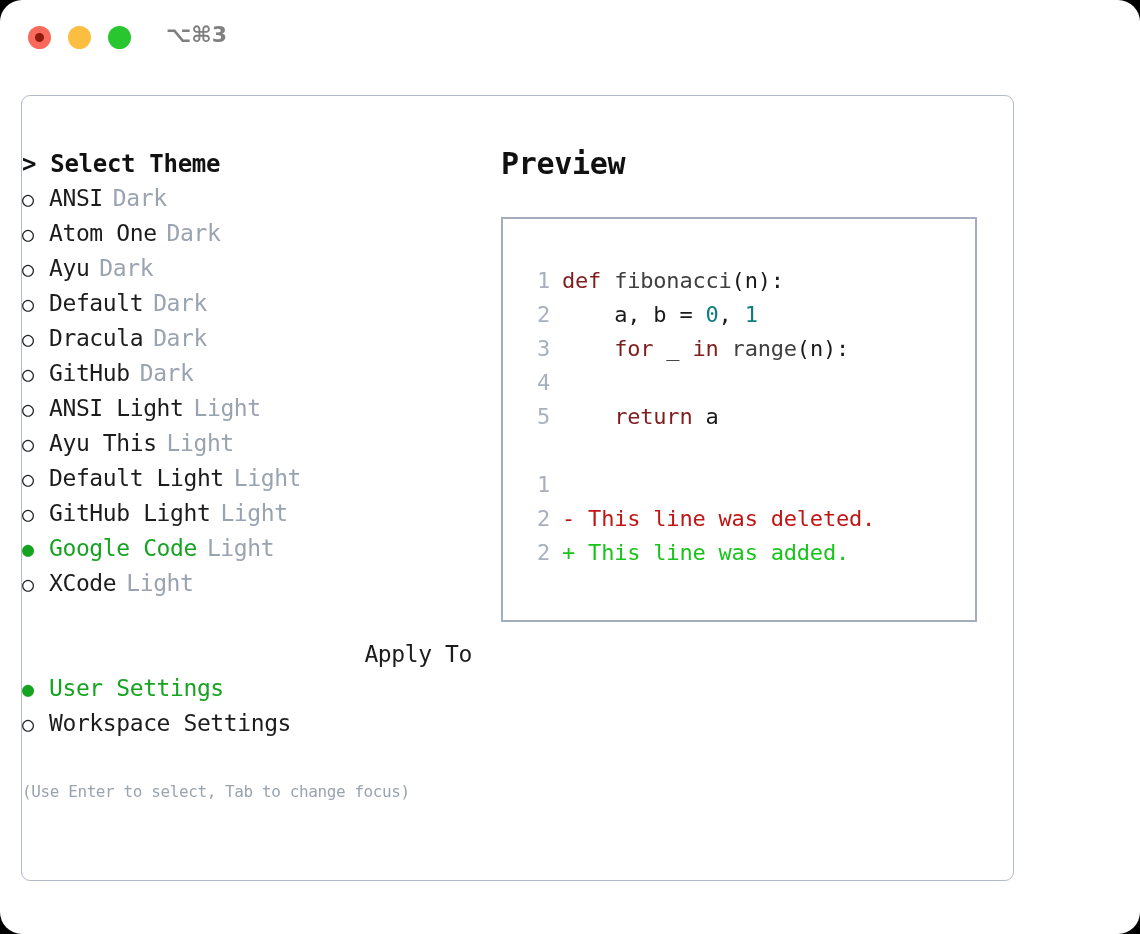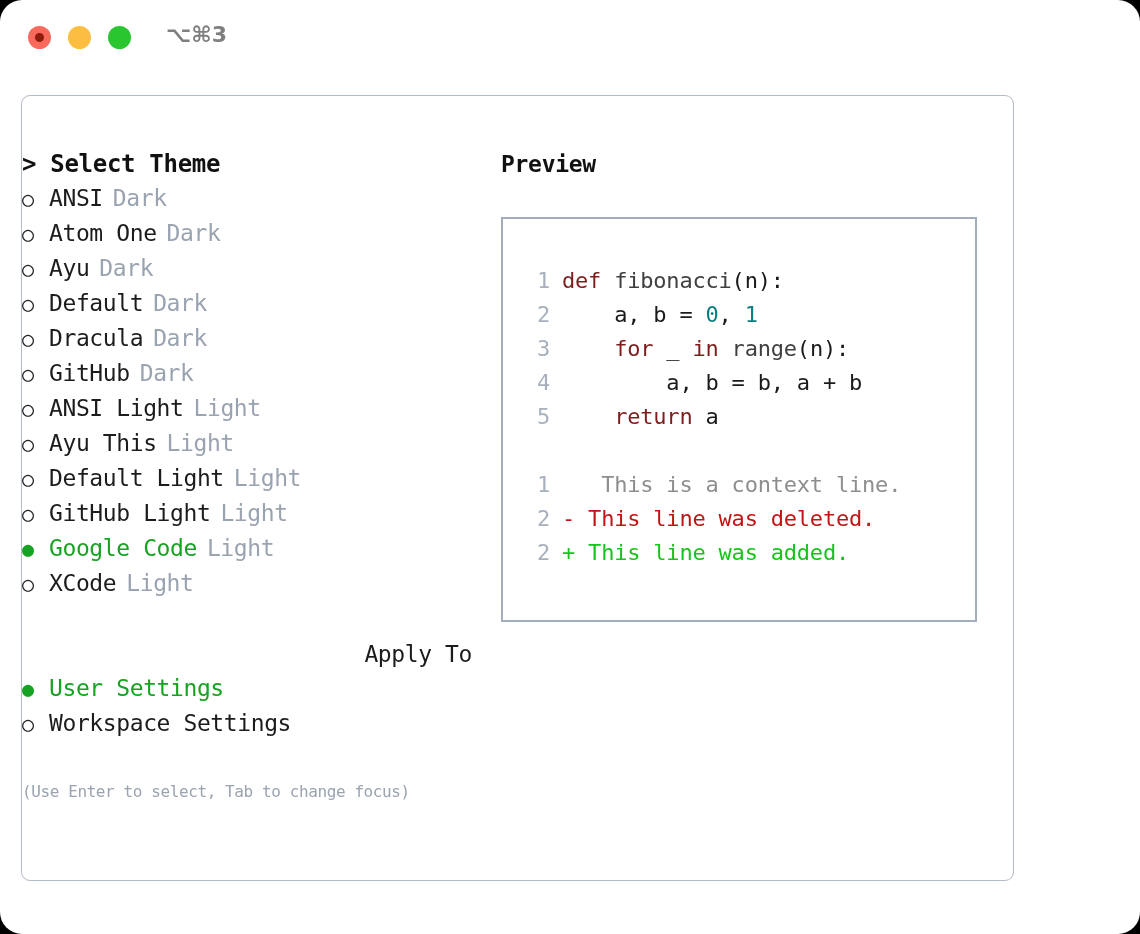--- a/index.html
+++ b/index.html
@@ -149,21 +149,21 @@
   }
 
   
   .right-col {
     position: absolute;
     left: 479px;
     top: 51px;
     width: 490px;
   }
   .preview-title {
-    font-size: 23px;
+    font-size: 30px;
     font-weight: bold;
     color: #111111;
     line-height: 34px;
     letter-spacing: -0.3px;
   }
   .preview-box {
     margin-top: 36px;
     width: 476px;
     height: 405px;
     box-sizing: border-box;
@@ -256,31 +256,31 @@
 
             <div class="code-line">
               <span class="lno">2</span><span class="tok-pln">    a, b = </span><span class="tok-num">0</span><span class="tok-pln">, </span><span class="tok-num">1</span>
             </div>
 
             <div class="code-line">
               <span class="lno">3</span><span class="tok-pln">    </span><span class="tok-kw">for</span><span class="tok-pln"> _ </span><span class="tok-kw">in</span><span class="tok-pln"> </span><span class="tok-fn">range</span><span class="tok-pln">(n):</span>
             </div>
 
             <div class="code-line">
-              <span class="lno">4</span><span class="tok-pln">        a, b = b, a + b</span>
+              <span class="lno">4</span>
             </div>
 
             <div class="code-line">
               <span class="lno">5</span><span class="tok-pln">    </span><span class="tok-kw">return</span><span class="tok-pln"> a</span>
             </div>
 
             <div class="diff-gap"></div>
 
             <div class="code-line">
-              <span class="lno">1</span><span class="diff-ctx"> </span><span class="diff-ctx">  This is a context line.</span>
+              <span class="lno">1</span><span class="diff-ctx"> </span>
             </div>
 
             <div class="code-line">
               <span class="lno">2</span><span class="diff-del">-</span><span class="diff-del"> This line was deleted.</span>
             </div>
 
             <div class="code-line">
               <span class="lno">2</span><span class="diff-add">+</span><span class="diff-add"> This line was added.</span>
             </div>
 

